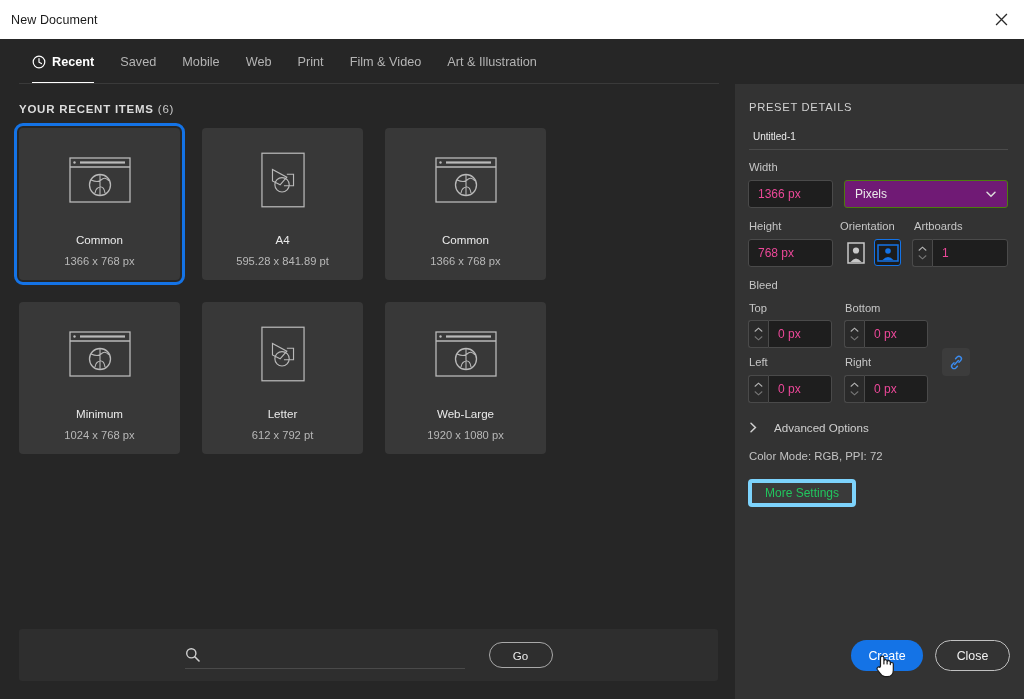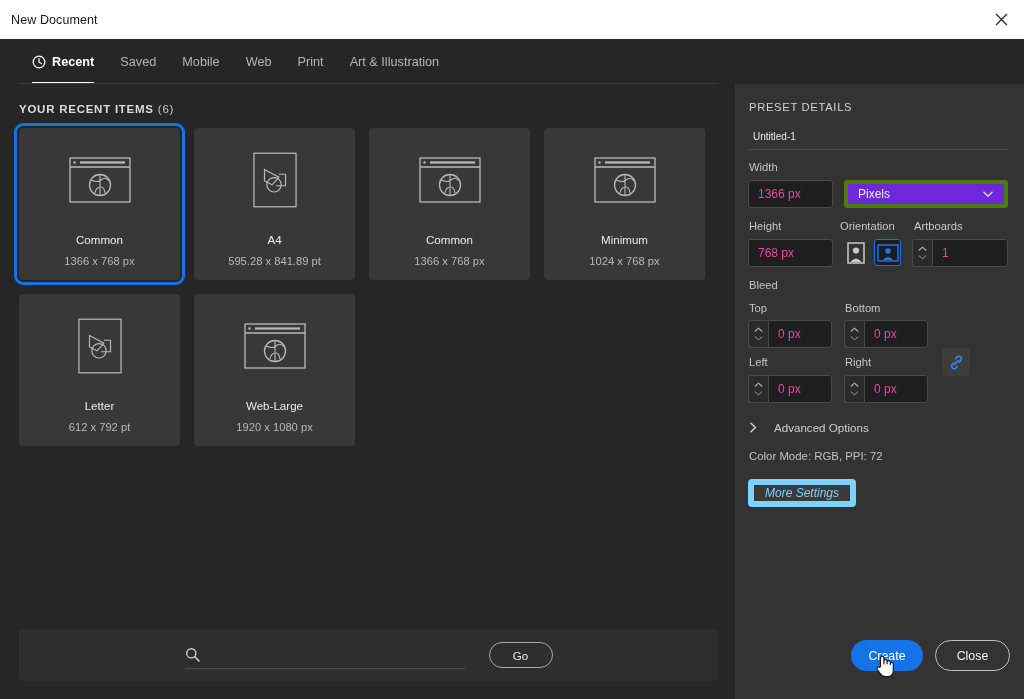--- a/index.html
+++ b/index.html
@@ -52,21 +52,21 @@
     background: #262626;
   }
   .recent-header {
     position: absolute; left: 19px; top: 19px;
     font-size: 11.5px; color: #dcdcdc; letter-spacing: .75px; font-weight: bold;
   }
   .recent-header .count { font-weight: normal; color: #c8c8c8; margin-left: 4px; }
 
   .cards {
     position: absolute; left: 19px; top: 44px;
-    display: flex; flex-wrap: wrap; gap: 14px; width: 706px;
+    display: flex; flex-wrap: wrap; gap: 22px; width: 706px;
   }
   .card {
     position: relative; width: 161px; height: 152px;
     background: #383838; border-radius: 4px;
     display: flex; flex-direction: column; align-items: center;
   }
   .card.selected { outline: 3px solid #1473e6; outline-offset: 2px; }
   .card-thumb {
     height: 104px; display: flex; align-items: center; justify-content: center;
   }
@@ -119,21 +119,21 @@
 
   .fld-label {
     position: absolute; font-size: 11.2px; color: #c6c6c6;
   }
   .inp {
     position: absolute; background: #1e1e1e; border: 1px solid #4a4a4a;
     border-radius: 3px; color: #ec4899; font-size: 12px;
     font-family: "Liberation Sans", sans-serif; outline: none; padding-left: 9px;
   }
   .sel {
-    position: absolute; background: #6d28d9; border: 4px solid #4d7c0f;
+    position: absolute; background: #701a75; border: 1px solid #4d7c0f;
     border-radius: 3px; color: #eaeaea; font-size: 12px;
     display: flex; align-items: center; padding: 0 10px;
   }
   .sel .chev { margin-left: auto; width: 12px; height: 12px; }
 
   .orient-btn {
     position: absolute; width: 27px; height: 27px; border-radius: 3px;
     display: flex; align-items: center; justify-content: center;
     border: 1px solid transparent;
   }
@@ -159,23 +159,23 @@
     font-size: 11.6px; color: #d0d0d0;
   }
   .adv-opts .chev-r { width: 9px; height: 11px; }
 
   .colormode {
     position: absolute; left: 14px; top: 366px;
     font-size: 11.4px; color: #c2c2c2;
   }
   .more-settings {
     position: absolute; left: 13px; top: 395px; width: 108px; height: 28px;
-    background: #3a3a3a; border: 6px solid #7dd3fc; border-radius: 4px;
-    color: #7dd3fc; font-size: 12px; font-family: "Liberation Sans", sans-serif;
-    display: flex; align-items: center; justify-content: center; font-style: italic;
+    background: #3a3a3a; border: 4px solid #7dd3fc; border-radius: 4px;
+    color: #22c55e; font-size: 12px; font-family: "Liberation Sans", sans-serif;
+    display: flex; align-items: center; justify-content: center;
   }
 
   
   .create-btn {
     position: absolute; left: 851px; top: 640px; width: 72px; height: 31px;
     border-radius: 16px; background: #1473e6; border: none; color: #ffffff;
     font-size: 12.4px; font-family: "Liberation Sans", sans-serif;
     display: flex; align-items: center; justify-content: center;
   }
   .close-btn {
@@ -217,20 +217,23 @@
         <span>Saved</span>
       </div>
     <div class="tab">
         <span>Mobile</span>
       </div>
     <div class="tab">
         <span>Web</span>
       </div>
     <div class="tab">
         <span>Print</span>
+      </div>
+    <div class="tab">
+        <span>Film &amp; Video</span>
       </div>
     <div class="tab">
         <span>Art &amp; Illustration</span>
       </div>
   </div>
   <div class="tabbar-rule"></div>
 
   <div class="left-pane">
 
     <div class="recent-header">

